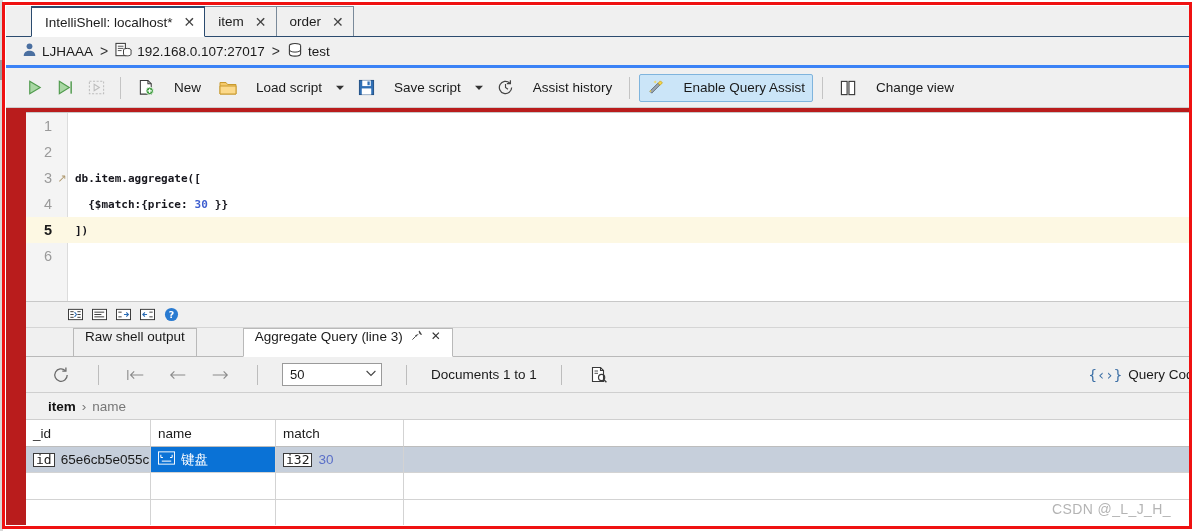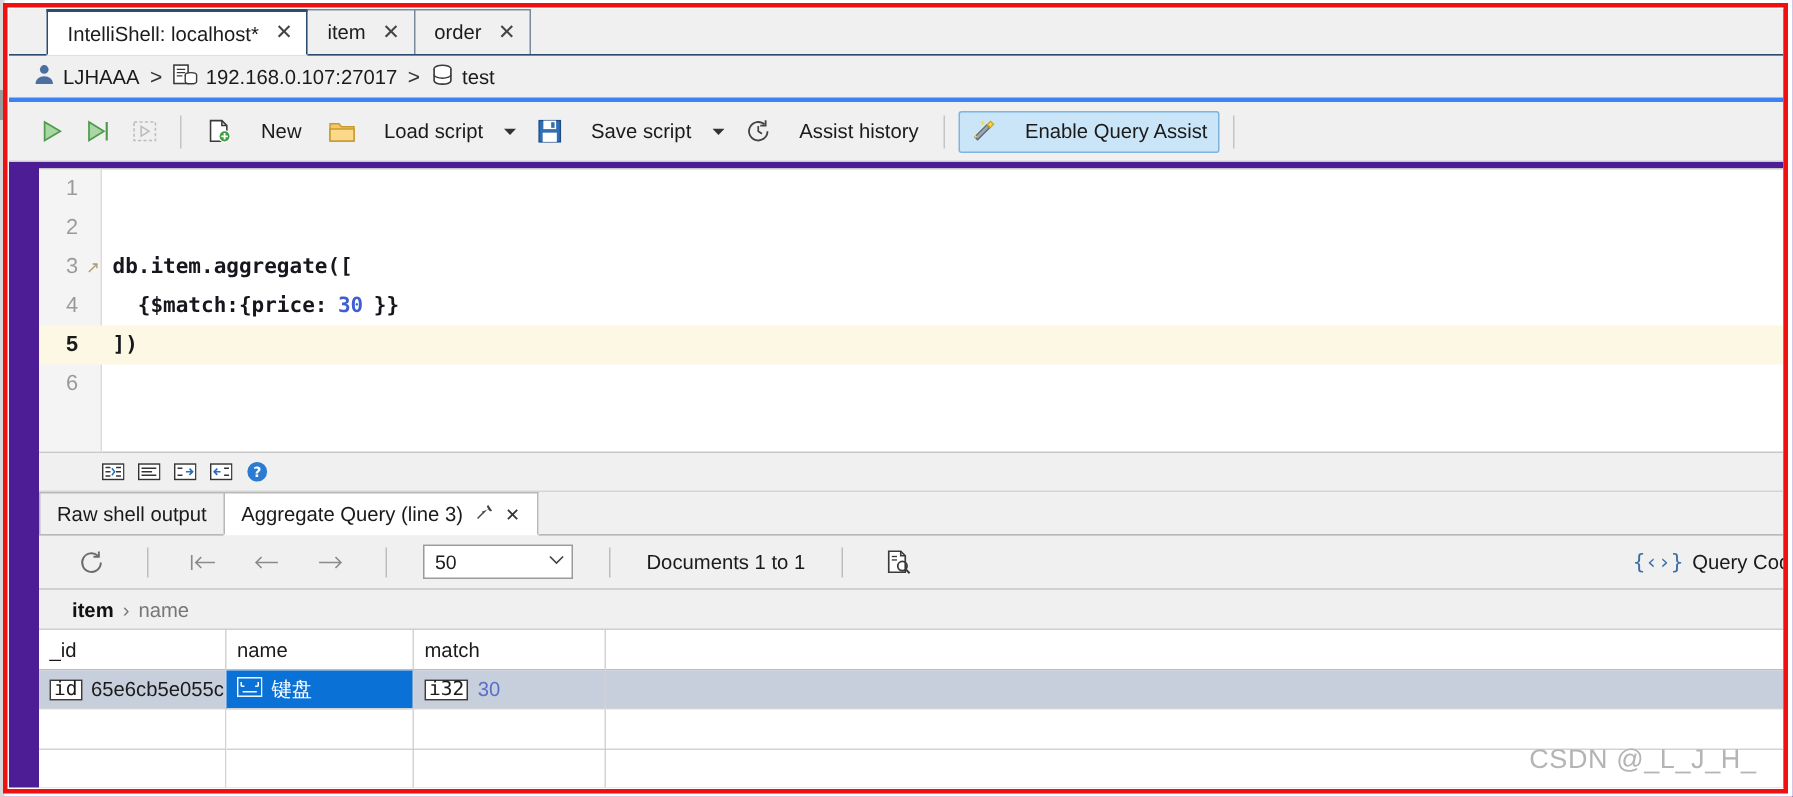--- a/index.html
+++ b/index.html
@@ -25,21 +25,21 @@
   }
   #left-strip-tick {
     position:absolute; left:0px; top:60px; width:4px; height:20px;
     background:#9a9a9a; z-index:49;
   }
 
   
   #app {
     position:absolute; left:6px; top:6px;
     width:1183px; height:519px;
-    background:#4c1d95;
+    background:#b91c1c;
     overflow:hidden;
   }
 
   
   .tabbar {
     position:relative; height:31px;
     background:#f0f0f0;
     border-bottom:1px solid #2b4b6f;
     display:flex; align-items:flex-end;
     padding-left:25px;
@@ -126,44 +126,44 @@
     color:#9a9a9a; font-size:14.5px;
     font-family:"Liberation Sans", sans-serif;
     flex:none;
   }
   .code-line.cur .ln { color:#1a1a1a; font-weight:bold; }
   .fold {
     width:12px; text-align:center; color:#b09a70; font-size:11px; flex:none;
   }
   .code-txt {
     padding-left:7px; font-family:"DejaVu Sans Mono", monospace;
-    font-size:14px; font-weight:bold; color:#16161d; white-space:pre;
+    font-size:11px; font-weight:bold; color:#16161d; white-space:pre;
   }
   .num-lit { color:#3f5fd0; }
 
   .editor-footer {
     height:26px; margin-left:20px;
     background:#f0f0f0;
     display:flex; align-items:center; gap:9px;
     padding-left:42px;
     border-bottom:1px solid #d5d5d5;
   }
   .mini-ico { width:15px; height:15px; cursor:pointer; }
 
   
   .res-panel { margin-left:20px; }
   .res-tabbar {
     height:29px; display:flex; align-items:flex-end;
     background:#f0f0f0; border-bottom:1px solid #b9b9b9;
   }
   .res-tab {
-    height:28px; display:flex; align-items:center; gap:8px;
+    height:28px; display:flex; align-items:flex-start; gap:8px;
     padding:0 11px; font-size:13.5px; color:#1a1a1a;
     border:1px solid #b9b9b9; border-bottom:none;
-    background:#f0f0f0; margin-right:-1px; cursor:pointer; white-space:nowrap;
+    background:#f0f0f0; margin-right:-1px; cursor:pointer; white-space:nowrap;margin-left:47px;
   }
   .res-tab.active {
     background:#ffffff; margin-bottom:-1px; height:29px;
     border-bottom:1px solid #ffffff;
   }
   .res-tab .ic { font-size:12px; color:#333; }
 
   .res-toolbar {
     height:36px; display:flex; align-items:center; gap:16px;
     background:#f0f0f0; padding-left:22px;
@@ -220,21 +220,21 @@
     font-size:13px; color:#1a1a1a; line-height:1; flex:none;
   }
   .val.numeric { color:#5a6fc8; }
 
   .grid-empty-row { display:flex; height:27px; }
   .grid-empty-row .gcell { background:#ffffff; }
 
   
   .watermark {
     position:absolute; right:18px; bottom:8px;
-    font-size:18px; color:#b4b4b4; letter-spacing:0.4px;
+    font-size:14px; color:#b4b4b4; letter-spacing:0.4px;
     font-family:"Liberation Sans", sans-serif;
   }
 </style>
 </head>
 <body>
 
 <div id="left-strip"></div>
 <div id="left-strip-tick"></div>
 
 <div id="app">
@@ -360,20 +360,27 @@
           <path d="M3 15 L11.5 6.5 L13.5 8.5 L5 17 Z" transform="translate(0,-2)" fill="#9aa6b0" stroke="#5c6670" stroke-width="0.9"></path>
           <path d="M11.8 4.4 L14.2 2 L16.3 4.1 L13.9 6.5 Z" fill="#f6d54a" stroke="#c8a520" stroke-width="0.9"></path>
           <path d="M8.6 1.2l.5 1.4 1.4.5-1.4.5-.5 1.4-.5-1.4-1.4-.5 1.4-.5z" fill="#f6d54a"></path>
           <path d="M3.6 11.4l.4 1 1 .4-1 .4-.4 1-.4-1-1-.4 1-.4z" fill="#f6d54a"></path>
         </svg>
       <span>Enable Query Assist</span>
     </div>
 
     <div class="tb-sep"></div>
 
+    <div class="tb-btn">
+      <svg width="17" height="16" viewBox="0 0 18 16">
+          <rect x="1.5" y="1" width="6" height="14" fill="#fff" stroke="#3a3a3a" stroke-width="1.2"></rect>
+          <rect x="9.5" y="1" width="6" height="14" fill="#fff" stroke="#3a3a3a" stroke-width="1.2"></rect>
+        </svg>
+      <span>Change view</span>
+    </div>
   </div>
 
   <div class="editor-wrap">
     <div class="gutter"></div>
     <div class="code-area">
 
       <div class="code-line">
         <span class="ln">1</span>
         <span class="fold"></span>
         <span class="code-txt"></span>

